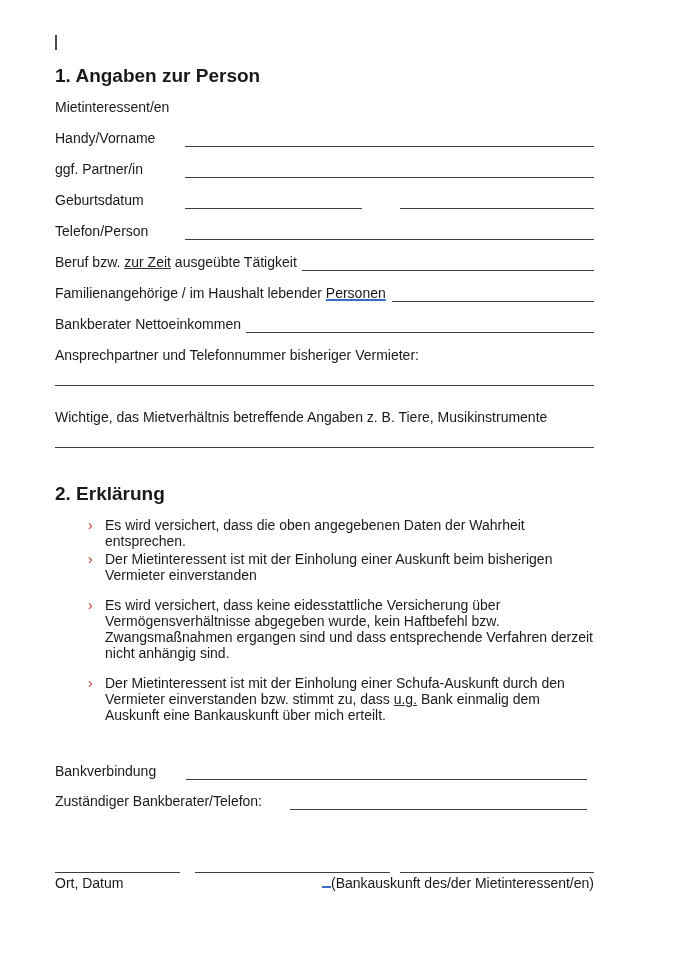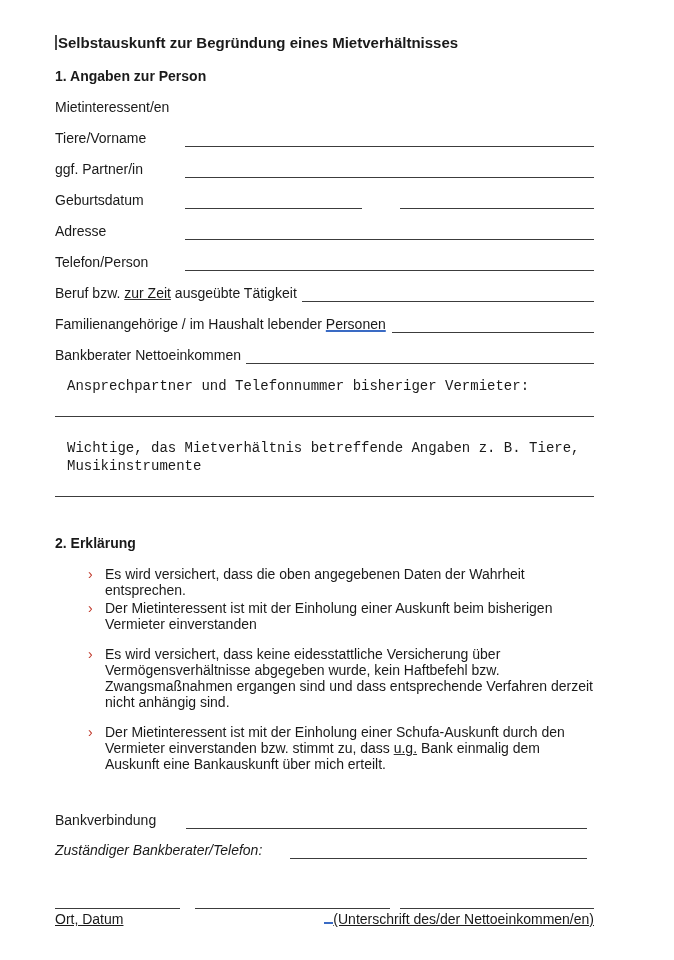--- a/index.html
+++ b/index.html
@@ -14,94 +14,90 @@
     font-family:"Liberation Sans",sans-serif;
     font-size:14px;color:var(--text);
   }
   .page{
     position:relative;width:674px;height:960px;
     padding:34px 80px 0 55px;box-sizing:border-box;overflow:hidden;
     background:#fff;
   }
   .title{font-size:15px;font-weight:bold;line-height:18px;margin:0;}
   .caret{display:inline-block;width:2px;height:15px;background:#4a4a4a;margin-right:1px;vertical-align:-2px;}
-  .sec-h{font-size:14px;font-weight:bold;line-height:18px;margin:0;}
+  .sec-h{font-size:19px;font-weight:bold;line-height:18px;margin:0;}
   .mt-s1{margin-top:15px;}
   .subheading{margin:13px 0 0;line-height:18px;}
 
   .frow{display:flex;align-items:flex-end;margin-top:13px;line-height:18px;}
   .flabel{flex:0 0 130px;}
   .ftext{white-space:nowrap;}
   .fline{flex:1;border-bottom:1px solid var(--line);height:15px;}
   .gap-l{margin-left:5px;}
   .g1{flex:0 0 177px;}
   .spacer{flex:0 0 38px;border:none;}
   .g2{flex:1;}
 
-  .para{margin:13px 12px 0;line-height:18px;font-family:Liberation Mono, monospace;}
+  .para{margin:13px 0 0;line-height:18px;}
   .hr{border-bottom:1px solid var(--line);height:0;margin-top:21px;}
   .wichtige{margin-top:22px;}
   .s2{margin-top:37px;}
 
   .bullets{margin-top:14px;}
   .bullet{display:flex;margin-top:2px;}
   .bullet.gap{margin-top:14px;}
   .bmark{flex:0 0 17px;margin-left:33px;color:var(--accent-red);line-height:16px;}
   .btext{flex:1;line-height:16px;}
 
   .bank-row{margin-top:39px;margin-right:7px;gap:25px;}
-  .berater-row{margin-top:12px;margin-right:7px;font-style:italic;}
+  .berater-row{margin-top:12px;margin-right:7px;}
   .berater-gap{margin-left:28px;}
 
   .u-dark{text-decoration:underline;text-decoration-color:#333;text-align:center;}
   .u-blue{text-decoration:underline;text-decoration-color:var(--mark-blue);text-decoration-thickness:2px;padding-right:1px;}
 
-  .signature{position:absolute;left:55px;right:80px;top:896px;text-decoration:underline;}
+  .signature{position:absolute;left:55px;right:80px;top:860px;}
   .sig-lines{display:flex;}
   .sig-line{border-bottom:1px solid var(--line);height:12px;}
   .sl1{flex:0 0 125px;}
   .sp1{flex:0 0 15px;}
   .sl2{flex:0 0 195px;}
   .sp2{flex:0 0 10px;}
   .sl3{flex:1;}
   .sig-labels{display:flex;justify-content:space-between;margin-top:2px;line-height:16px;}
   .u-blue-mark{display:inline-block;width:9px;height:10px;border-bottom:2px solid var(--mark-blue);margin-right:0;}
 </style>
 </head>
 <body>
 
 <div class="page">
 
-  <h1 class="title"><span class="caret"></span><span>Selbstauskunft zur Begründung eines Mietverhältnisses</span></h1>
+  <h1 class="title"><span class="caret"></span></h1>
 
   <h2 class="sec-h mt-s1">1. Angaben zur Person</h2>
 
   <p class="subheading">Mietinteressent/en</p>
 
   <div class="frow">
-    <span class="flabel">Tiere/Vorname</span>
+    <span class="flabel">Handy/Vorname</span>
     <span class="fline"></span>
   </div>
 
   <div class="frow">
     <span class="flabel">ggf. Partner/in</span>
     <span class="fline"></span>
   </div>
 
   <div class="frow">
     <span class="flabel">Geburtsdatum</span>
     <span class="fline g1"></span>
     <span class="spacer"></span>
     <span class="fline g2"></span>
   </div>
 
-  <div class="frow">
-    <span class="flabel">Adresse</span>
-    <span class="fline"></span>
-  </div>
 
   <div class="frow">
     <span class="flabel">Telefon/Person</span>
     <span class="fline"></span>
   </div>
 
   <div class="frow">
     <span class="ftext"><span>Beruf bzw. </span><span class="u-dark">zur Zeit</span><span> ausgeübte Tätigkeit</span></span>
     <span class="fline gap-l"></span>
   </div>
@@ -156,17 +152,17 @@
   <div class="signature">
     <div class="sig-lines">
       <span class="sig-line sl1"></span>
       <span class="sp1"></span>
       <span class="sig-line sl2"></span>
       <span class="sp2"></span>
       <span class="sig-line sl3"></span>
     </div>
     <div class="sig-labels">
       <span>Ort, Datum</span>
-      <span><span class="u-blue-mark"></span><span>(Unterschrift des/der Nettoeinkommen/en)</span></span>
+      <span><span class="u-blue-mark"></span><span>(Bankauskunft des/der Mietinteressent/en)</span></span>
     </div>
   </div>
 
 </div>
 
 </body></html>

